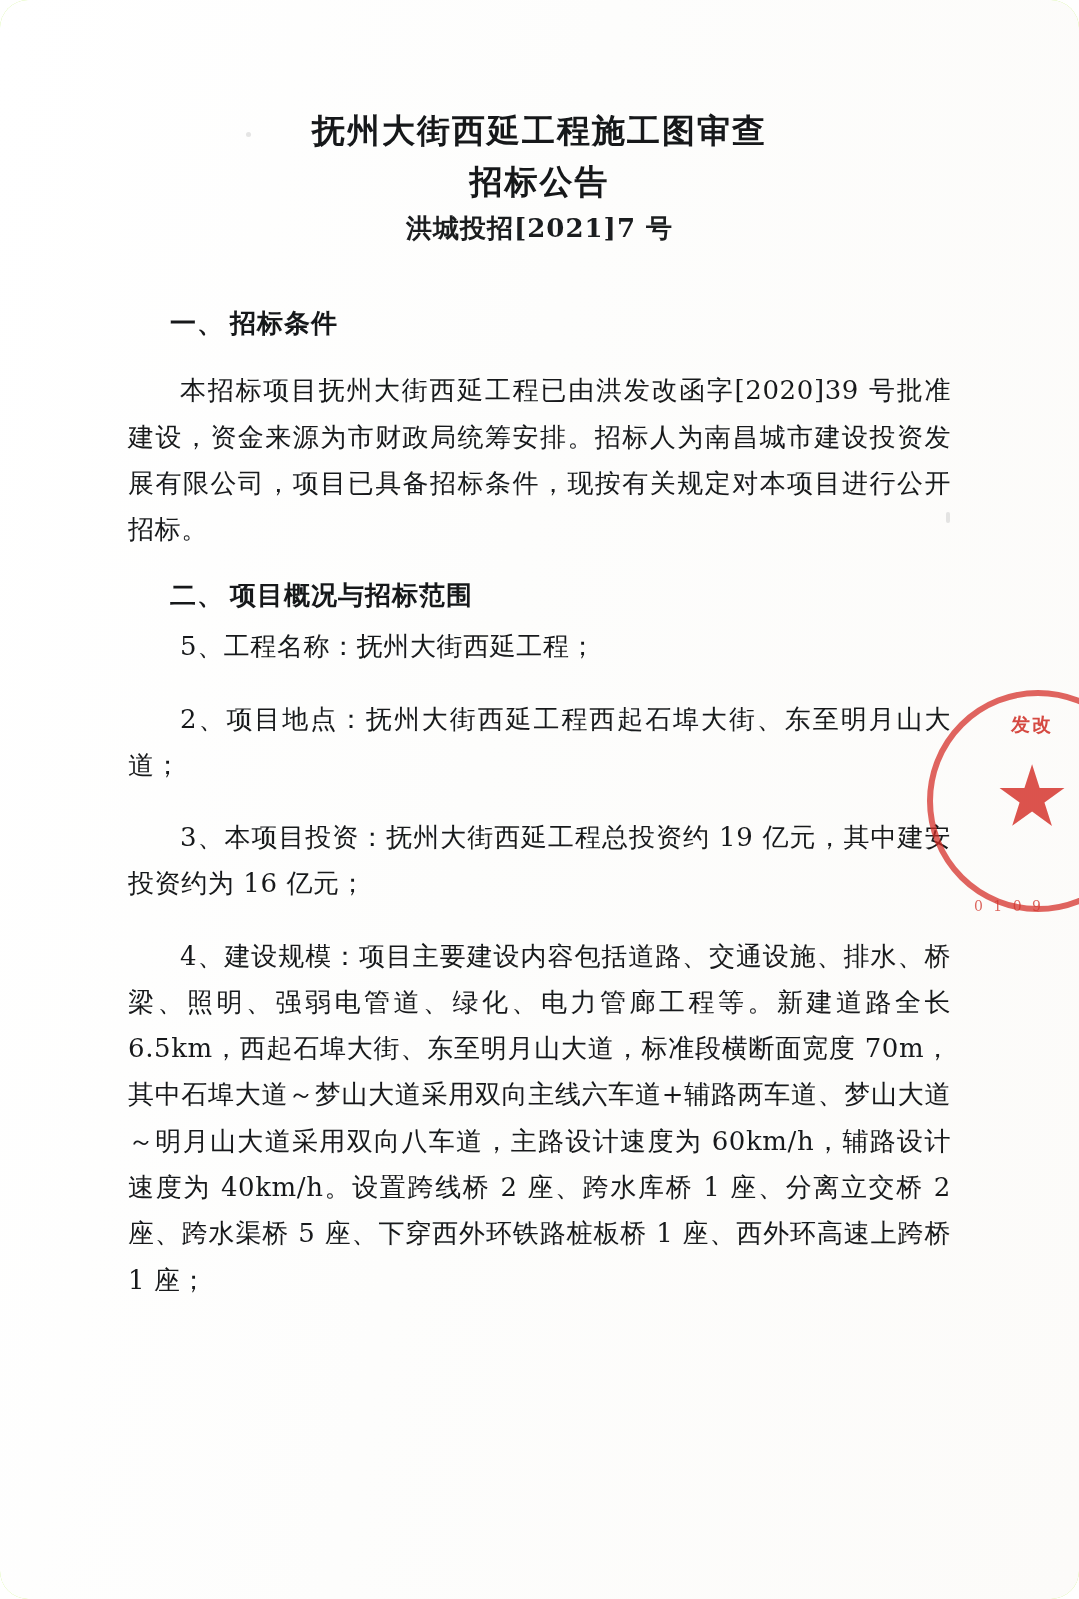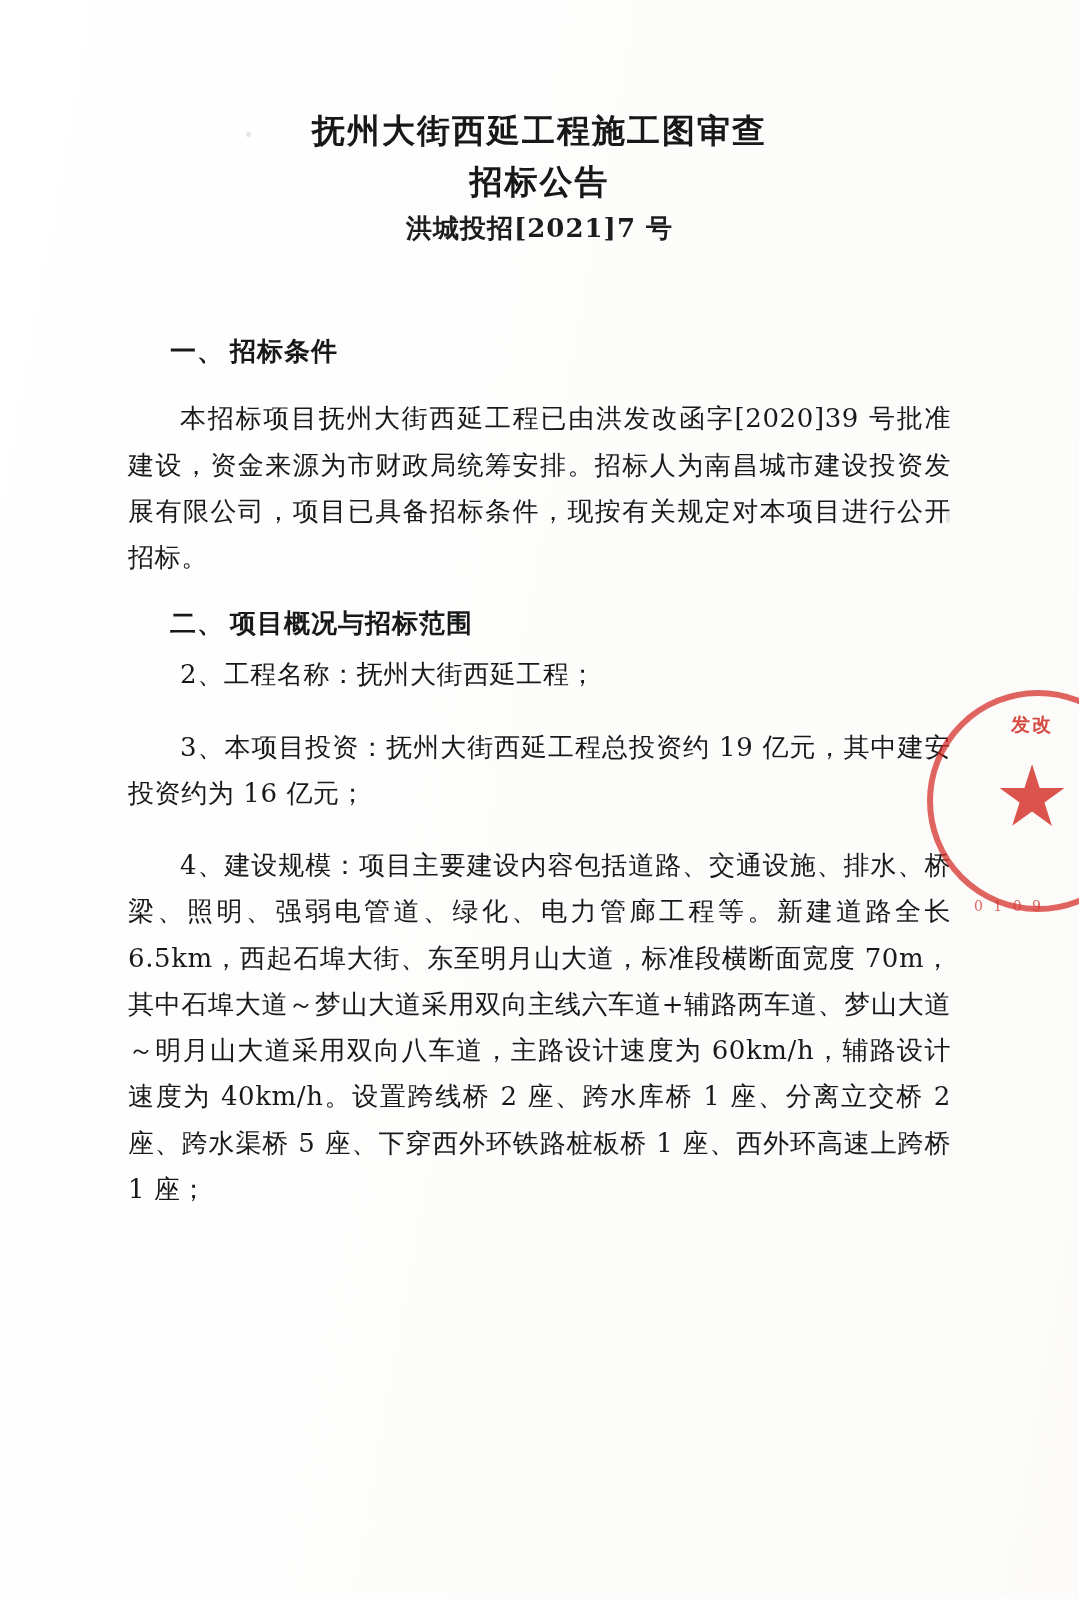--- a/index.html
+++ b/index.html
@@ -14,20 +14,21 @@
     overflow: hidden;
     font-family: "DejaVu Serif", "Liberation Serif", serif;
     color: #1a1a1a;
   }
 
   .page {
     position: absolute;
     inset: 0;
     background: #bef264;
     overflow: hidden;
+    border-radius: 28px;
   }
 
   
   .paper-tint {
     position: absolute;
     inset: 0;
     background: linear-gradient(100deg, #ffffff 0%, #fdfdfc 45%, #fcfbf9 100%);
     pointer-events: none;
   }
 
@@ -49,21 +50,21 @@
   }
   .doc-number {
     margin-top: 4px;
     font-size: 26px;
     font-weight: bold;
     letter-spacing: 1px;
     color: #1b1d1f;
   }
 
   .section-heading {
-    margin-top: 88px;
+    margin-top: 60px;
     font-size: 26px;
     font-weight: bold;
     letter-spacing: 1px;
     padding-left: 42px;
     color: #16181a;
   }
   .section-heading .num {
     display: inline-block;
     min-width: 60px;
   }
@@ -160,21 +161,22 @@
     </div>
 
     <div class="section-heading">
       <span class="num">一、</span><span>招标条件</span>
     </div>
     <p class="para">本招标项目抚州大街西延工程已由洪发改函字[2020]39 号批准建设，资金来源为市财政局统筹安排。招标人为南昌城市建设投资发展有限公司，项目已具备招标条件，现按有关规定对本项目进行公开招标。</p>
 
     <div class="section-heading sub-heading">
       <span class="num">二、</span><span>项目概况与招标范围</span>
     </div>
-    <p class="para tight">2、工程名称：抚州大街西延工程；</p>
+    <p class="para tight">5、工程名称：抚州大街西延工程；</p>
+    <p class="para tight">2、项目地点：抚州大街西延工程西起石埠大街、东至明月山大道；</p>
     <p class="para tight">3、本项目投资：抚州大街西延工程总投资约 19 亿元，其中建安投资约为 16 亿元；</p>
     <p class="para tight">4、建设规模：项目主要建设内容包括道路、交通设施、排水、桥梁、照明、强弱电管道、绿化、电力管廊工程等。新建道路全长 6.5km，西起石埠大街、东至明月山大道，标准段横断面宽度 70m，其中石埠大道～梦山大道采用双向主线六车道+辅路两车道、梦山大道～明月山大道采用双向八车道，主路设计速度为 60km/h，辅路设计速度为 40km/h。设置跨线桥 2 座、跨水库桥 1 座、分离立交桥 2 座、跨水渠桥 5 座、下穿西外环铁路桩板桥 1 座、西外环高速上跨桥 1 座；</p>
 
   </div>
 
   <div class="seal">
     <div class="seal-ring"></div>
     <div class="seal-text">发改</div>
     <div class="seal-star">★</div>
     <div class="seal-code">0 1 0 9</div>

